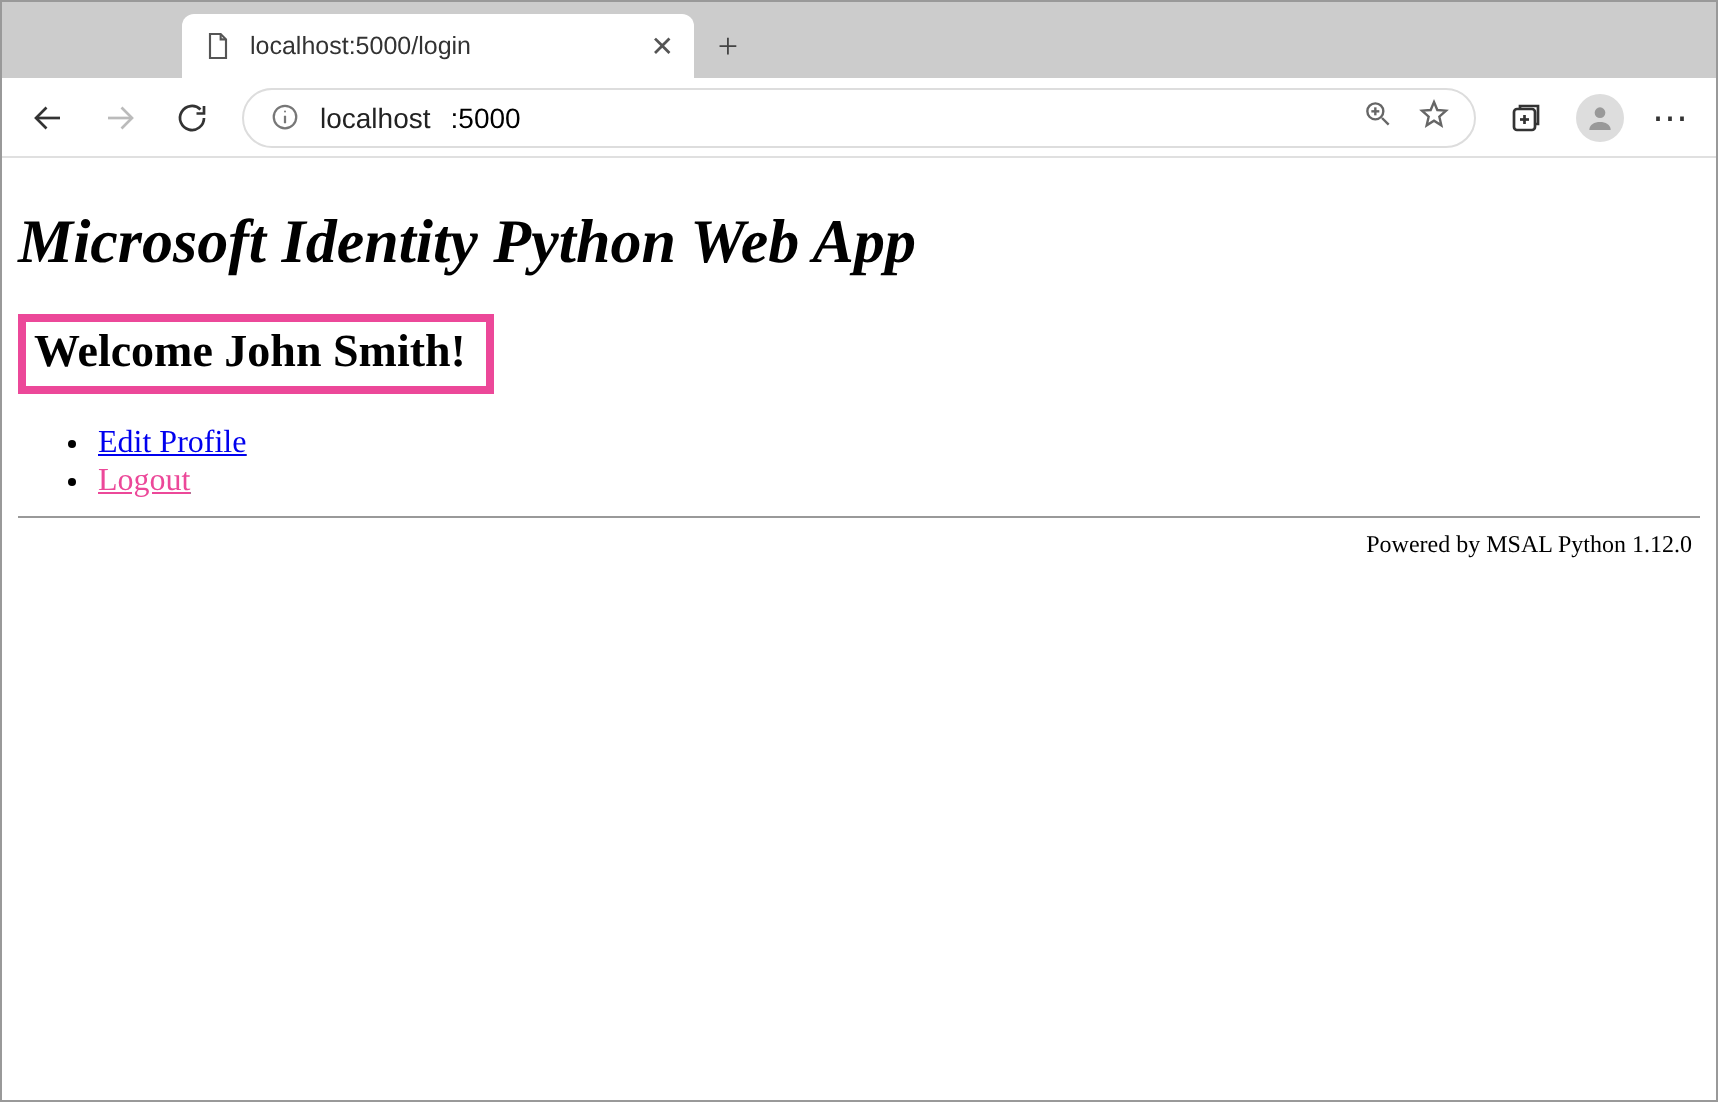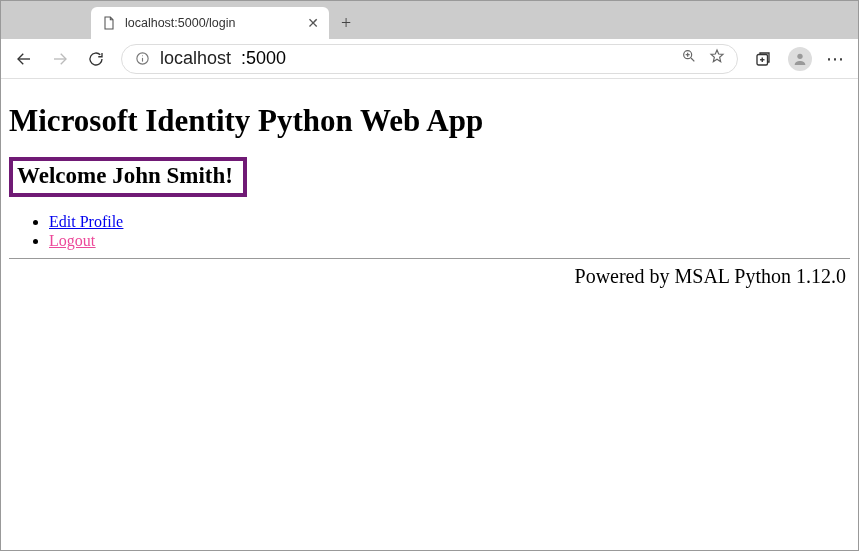--- a/index.html
+++ b/index.html
@@ -14,21 +14,21 @@
     .titlebar {
       height: 38px;
       background: #cccccc;
       display: flex;
       align-items: flex-end;
     }
     .tab-spacer-left { width: 90px; height: 100%; }
     .tab {
       background: #fff;
       height: 32px;
-      width: 238px;
+      width: 256px;
       border-top-left-radius: 6px;
       border-top-right-radius: 6px;
       display: flex;
       align-items: center;
       padding: 0 10px;
       gap: 8px;
       font-family: -apple-system, "Segoe UI", Arial, sans-serif;
       font-size: 12.5px;
       color: #333;
     }
@@ -52,21 +52,21 @@
     .addrbar {
       flex: 1;
       height: 30px;
       background: #fff;
       border: 1px solid #ddd;
       border-radius: 15px;
       display: flex;
       align-items: center;
       padding: 0 12px;
       gap: 10px;
-      font-size: 18px;
+      font-size: 14px;
       color: #444;
     }
     .addrbar .info-icon { width: 16px; height: 16px; display:flex; align-items:center; justify-content:center; }
     .addrbar .info-icon svg { width: 15px; height: 15px; stroke:#777; }
     .addrbar .url-host { color: #222; font-weight: 500; }
     .addrbar .url-port { color: #000000; }
     .addrbar .right-icons { margin-left: auto; display:flex; gap:12px; align-items:center; color:#666; }
     .addrbar .right-icons svg { width:16px; height:16px; stroke:#666; }
     .toolbar .avatar {
       width: 24px; height: 24px; border-radius: 50%; background: #ddd;
@@ -75,24 +75,25 @@
     .toolbar .avatar svg { width:16px; height:16px; fill:#999; stroke:none; }
     .toolbar .more-dots { font-size: 18px; letter-spacing: 2px; color:#333; cursor:pointer; }
     .content {
       padding: 18px 8px 8px 8px;
       font-size: 16px;
     }
     .content h1 {
       font-size: 31px;
       font-weight: bold;
       margin: 6px 0 18px 0;
+      font-style: italic;
     }
     .welcome-box {
       display: inline-block;
-      border: 4px solid #701a75;
+      border: 4px solid #ec4899;
       padding: 2px 10px 4px 4px;
       margin-bottom: 14px;
     }
     .welcome-box h2 {
       font-size: 23px;
       font-weight: bold;
     }
     .content ul {
       list-style: disc;
       padding-left: 40px;
@@ -106,21 +107,21 @@
       cursor: pointer;
     }
     .content ul li a.visited { color: #ec4899; }
     .content hr {
       border: none;
       border-top: 1px solid #999;
       margin: 4px 0 6px 0;
     }
     .footer {
       text-align: right;
-      font-size: 20px;
+      font-size: 12px;
       padding-right: 4px;
     }
   </style>
 </head>
 <body>
 
 <div class="titlebar">
   <div class="tab-spacer-left"></div>
   <div class="tab">
     <span class="page-icon">

